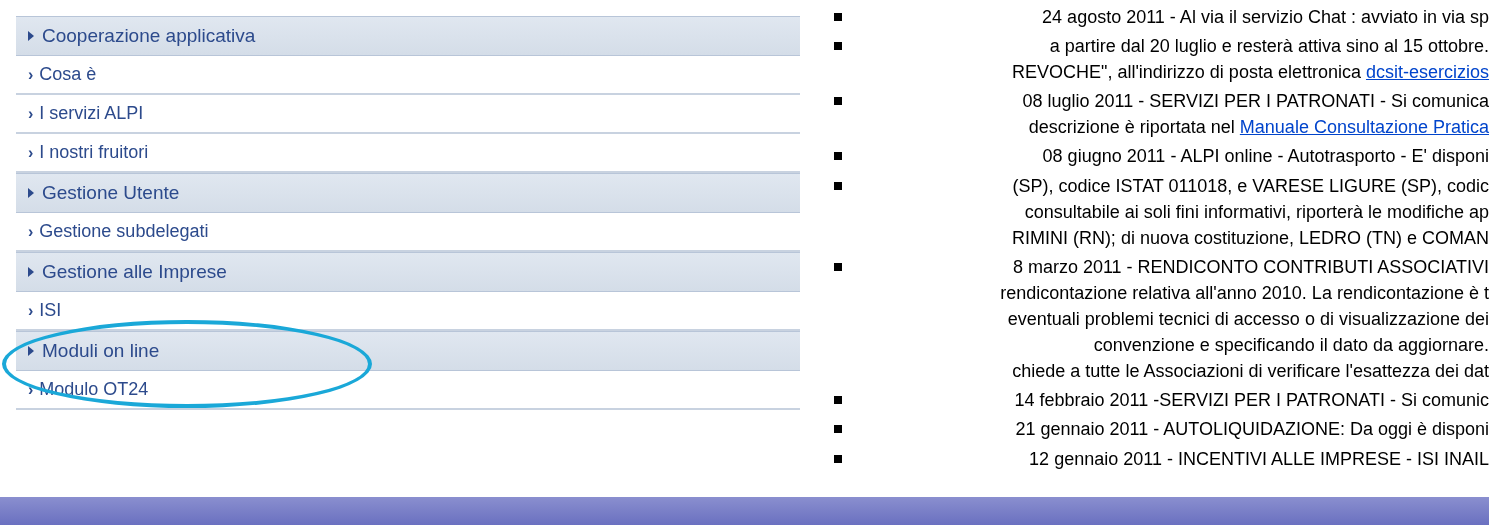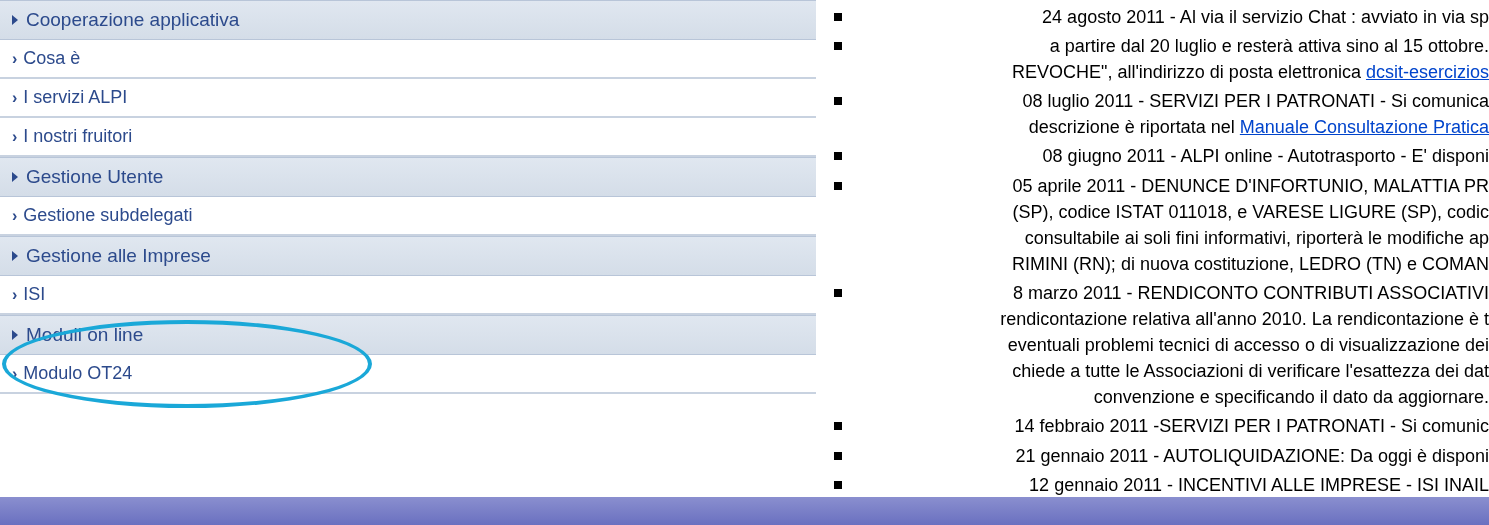--- a/index.html
+++ b/index.html
@@ -12,21 +12,21 @@
     overflow: hidden;
     position: relative;
   }
   .container {
     display: flex;
     width: 100%;
     height: 100%;
   }
   .sidebar {
     width: 816px;
-    padding: 0;
+    padding: 16px;
     position: relative;
   }
   .menu-item {
     display: flex;
     align-items: center;
     padding: 8px 10px 8px 12px;
     color: #2c4a8c;
     cursor: pointer;
     position: relative;
   }
@@ -174,31 +174,30 @@
           <span class="cont">REVOCHE",  all'indirizzo di posta elettronica <a href="#">dcsit-esercizios</a></span>
         </li>
         <li>
           <span class="cont">08 luglio 2011 - SERVIZI PER I PATRONATI - Si comunica</span>
           <span class="cont">descrizione è riportata nel <a href="#">Manuale Consultazione Pratica</a></span>
         </li>
         <li>
           <span class="cont">08 giugno 2011 - ALPI online - Autotrasporto - E' disponi</span>
         </li>
         <li>
-          <span class="cont">05 aprile 2011 - DENUNCE D'INFORTUNIO, MALATTIA PR</span>
           <span class="cont">(SP), codice ISTAT 011018, e VARESE LIGURE (SP), codic</span>
           <span class="cont">consultabile ai soli fini informativi, riporterà le modifiche ap</span>
           <span class="cont">RIMINI (RN); di nuova costituzione, LEDRO (TN) e COMAN</span>
         </li>
         <li>
           <span class="cont">8 marzo 2011 - RENDICONTO CONTRIBUTI ASSOCIATIVI</span>
           <span class="cont">rendicontazione relativa all'anno 2010. La rendicontazione è t</span>
           <span class="cont">eventuali problemi tecnici di accesso o di visualizzazione dei</span>
+          <span class="cont">convenzione e specificando il dato da aggiornare.</span>
           <span class="cont">chiede a tutte le Associazioni di verificare l'esattezza dei dat</span>
-          <span class="cont">convenzione e specificando il dato da aggiornare.</span>
         </li>
         <li>
           <span class="cont">14 febbraio 2011 -SERVIZI PER I PATRONATI - Si comunic</span>
         </li>
         <li>
           <span class="cont">21 gennaio 2011 - AUTOLIQUIDAZIONE: Da oggi è disponi</span>
         </li>
         <li>
           <span class="cont">12 gennaio 2011 - INCENTIVI ALLE IMPRESE - ISI INAIL</span>
         </li>

